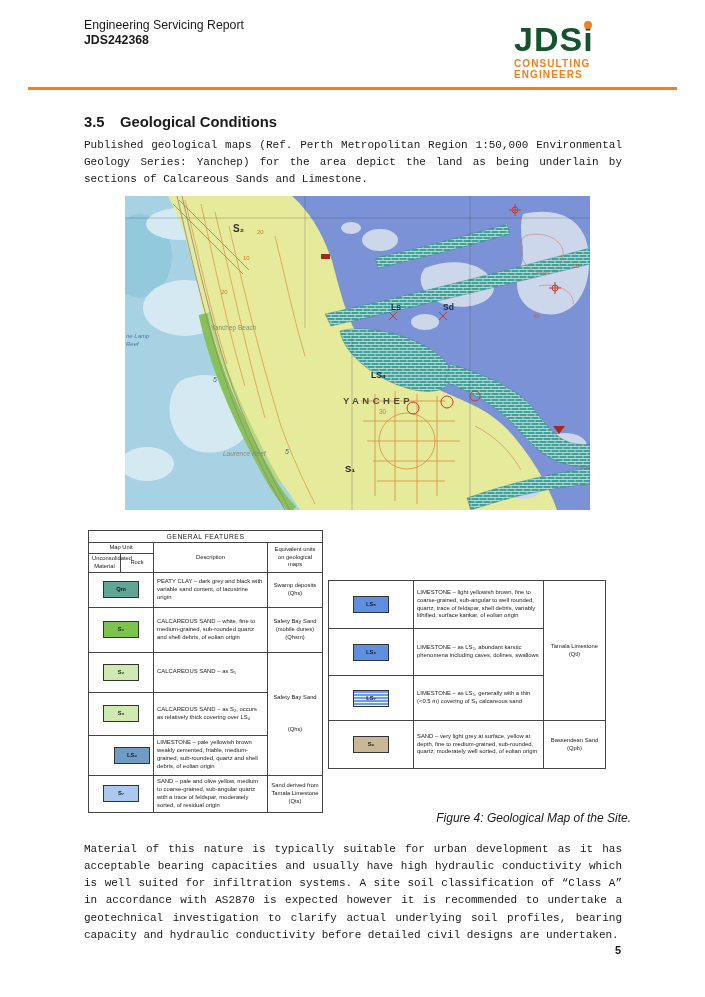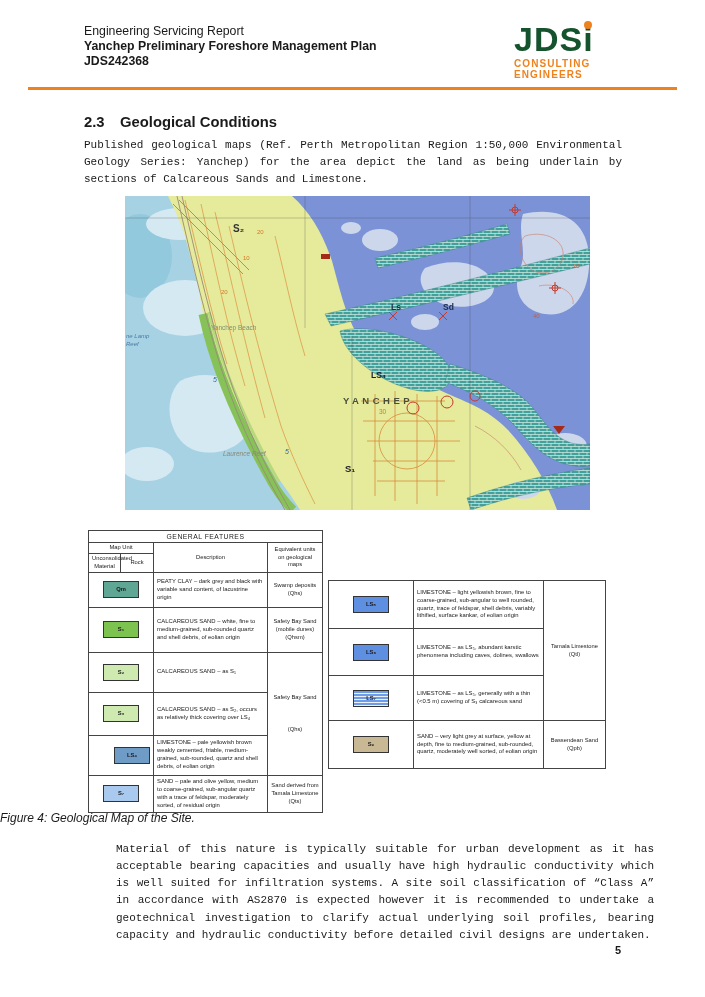--- a/index.html
+++ b/index.html
@@ -1,35 +1,35 @@
 <!DOCTYPE html>
 <html><head>
 <meta charset="utf-8">
 <style>
   html,body{margin:0;padding:0;background:#e8e8e8;}
   .page{position:relative;width:705px;height:997px;background:#ffffff;margin:0 auto;
         font-family:"Liberation Sans","DejaVu Sans",sans-serif;color:#1a1a1a;overflow:hidden;}
   
-  .hdr-left{position:absolute;left:84px;top:24px;font-size:12.3px;line-height:1.22;}
+  .hdr-left{position:absolute;left:84px;top:18px;font-size:12.3px;line-height:1.22;}
   .hdr-line1{font-weight:normal;}
   .hdr-line2{font-weight:bold;}
   .hdr-line3{font-weight:bold;}
   .logo{position:absolute;left:514px;top:22px;width:110px;text-align:left;}
   .logo-word{font-size:34px;font-weight:bold;color:#14532d;letter-spacing:1px;line-height:1;position:relative;}
   .logo-i{position:relative;display:inline-block;}
   .logo-i::after{content:"";position:absolute;left:1px;top:-1px;width:8px;height:8px;border-radius:50%;background:#f0821e;}
   .logo-tag{font-size:10px;font-weight:bold;color:#f0821e;letter-spacing:1.1px;margin-top:2px;}
   .rule{position:absolute;left:28px;top:87px;width:649px;height:2.5px;background:#f0821e;}
   
   .sec-head{position:absolute;left:84px;top:114px;font-size:14.8px;font-weight:bold;}
   .sec-num{display:inline-block;width:36px;}
   .para{position:absolute;left:84px;width:538px;font-size:11px;line-height:1.56;text-align:justify;font-family:Liberation Mono, monospace;}
   .para1{top:137px;}
-  .para2{top:841px;margin-left:32px;}
-  .caption{position:absolute;left:0;top:811px;width:631px;text-align:left;font-size:12px;font-style:italic;}
+  .para2{top:841px;}
+  .caption{position:absolute;left:0;top:811px;width:631px;text-align:right;font-size:12px;font-style:italic;}
   .pageno{position:absolute;left:606px;top:944px;width:24px;text-align:center;font-size:11px;font-weight:bold;}
   
   .map-wrap{position:absolute;left:125px;top:196px;width:465px;height:314px;box-shadow:0 0 0 1px #cfd8dd inset;}
   
   .legend{position:absolute;left:88px;top:530px;width:520px;height:278px;}
   table.leg{border-collapse:collapse;table-layout:fixed;font-size:6px;line-height:1.35;color:#222;}
   table.leg td,table.leg th{border:1px solid #444;padding:1px 3px;vertical-align:middle;font-weight:normal;}
   .leg-left{position:absolute;left:0;top:0;width:234px;}
   .leg-right{position:absolute;left:240px;top:50px;width:277px;}
   .leg-title{text-align:center;font-weight:bold;font-size:6.8px;letter-spacing:.5px;}
@@ -49,30 +49,29 @@
   .sw-s9{background:#c9b894;}
   .rock-indent{text-align:right;}
 </style>
 </head>
 <body>
 
 <div class="page">
 
   <div class="hdr-left">
     <div class="hdr-line1">Engineering Servicing Report</div>
-    <div class="hdr-line2">Yanchep Preliminary Foreshore Management Plan</div>
     <div class="hdr-line3">JDS242368</div>
   </div>
   <div class="logo">
     <div class="logo-word"><span>JDS</span><span class="logo-i">i</span></div>
     <div class="logo-tag">CONSULTING ENGINEERS</div>
   </div>
   <div class="rule"></div>
 
-  <div class="sec-head"><span class="sec-num">2.3</span><span>Geological Conditions</span></div>
+  <div class="sec-head"><span class="sec-num">3.5</span><span>Geological Conditions</span></div>
   <div class="para para1">Published geological maps (Ref. Perth Metropolitan Region 1:50,000 Environmental Geology Series: Yanchep) for the area depict the land as being underlain by sections of Calcareous Sands and Limestone.</div>
 
   <div class="map-wrap">
     <svg width="465" height="314" viewBox="0 0 465 314">
       <defs>
         <pattern id="brick" width="8" height="6" patternUnits="userSpaceOnUse">
           <rect width="8" height="6" fill="#43a09b"></rect>
           <path d="M0,1.5 H8 M0,4.5 H8 M2,1.5 V4.5 M6,4.5 V6 M6,0 V1.5" stroke="#d9efe8" stroke-width="0.7" fill="none"></path>
         </pattern>
       </defs>

